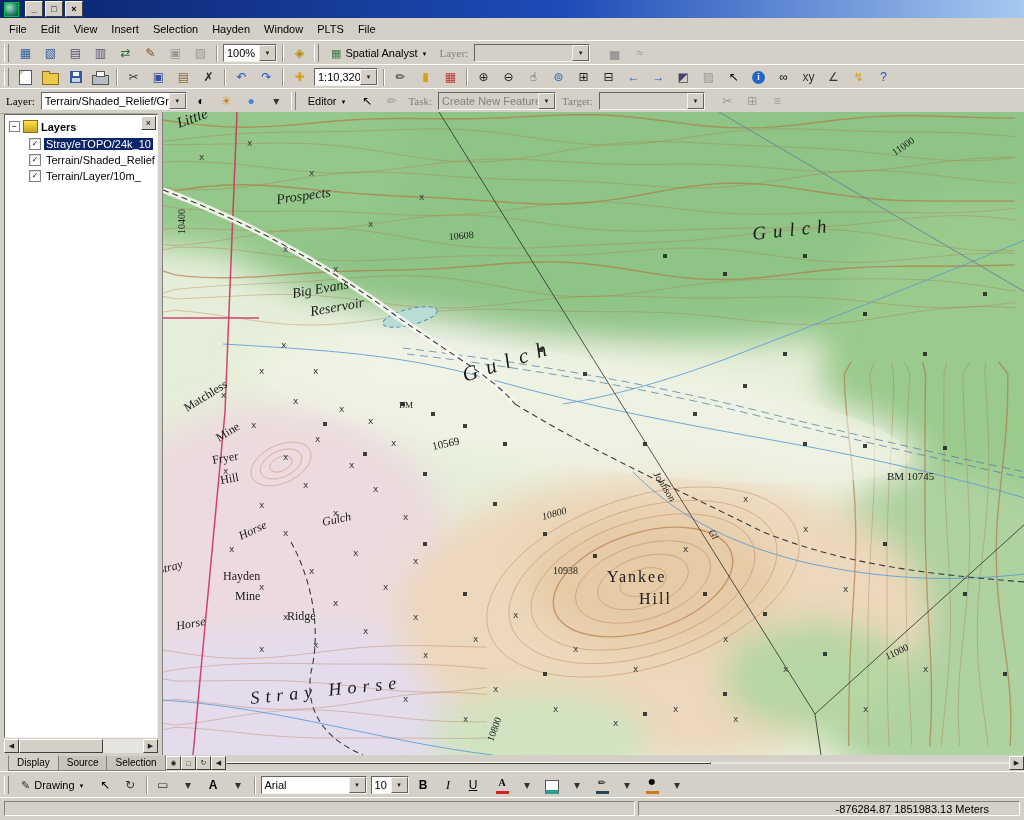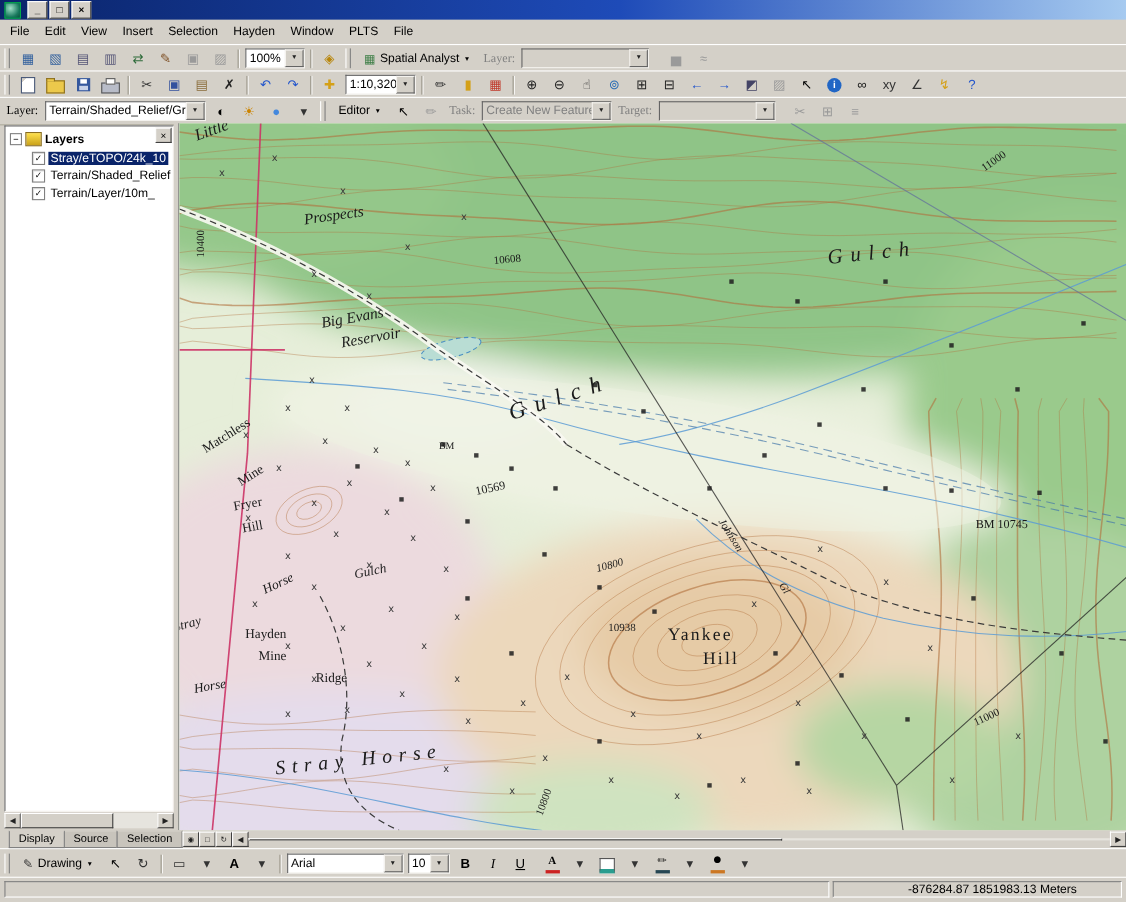--- a/index.html
+++ b/index.html
@@ -118,21 +118,21 @@
   .toc-tabs{width:158px;display:flex;padding-left:8px;}
   .tab{padding:1px 8px 2px;font-size:10px;border:1px solid #808080;border-top:1px solid #d4d0c8;
     background:#c8c4bc;margin-right:-1px;white-space:nowrap;}
   .tab.active{background:#d4d0c8;position:relative;z-index:2;}
   .map-hscroll{flex:1;display:flex;align-items:center;}
   .drawbar{top:771px;height:26px;}
   .statusbar{position:absolute;left:0;top:797px;width:1024px;height:23px;background:#d4d0c8;
     display:flex;gap:3px;padding:3px 4px;box-sizing:border-box;border-top:1px solid #fff;}
   .spanel{border:1px solid;border-color:#808080 #fff #fff #808080;height:15px;box-sizing:border-box;}
   .status-main{flex:1;}
-  .status-coords{width:263px;display:flex;align-items:center;justify-content:flex-end;padding-right:40px;}
+  .status-coords{width:382px;display:flex;align-items:center;justify-content:flex-end;padding-right:30px;}
 </style>
 </head>
 <body>
 
 <div class="app">
 
   <div class="titlebar">
     <div class="title-icon"></div>
     <div class="win-btns">
       <div class="win-btn">_</div>

